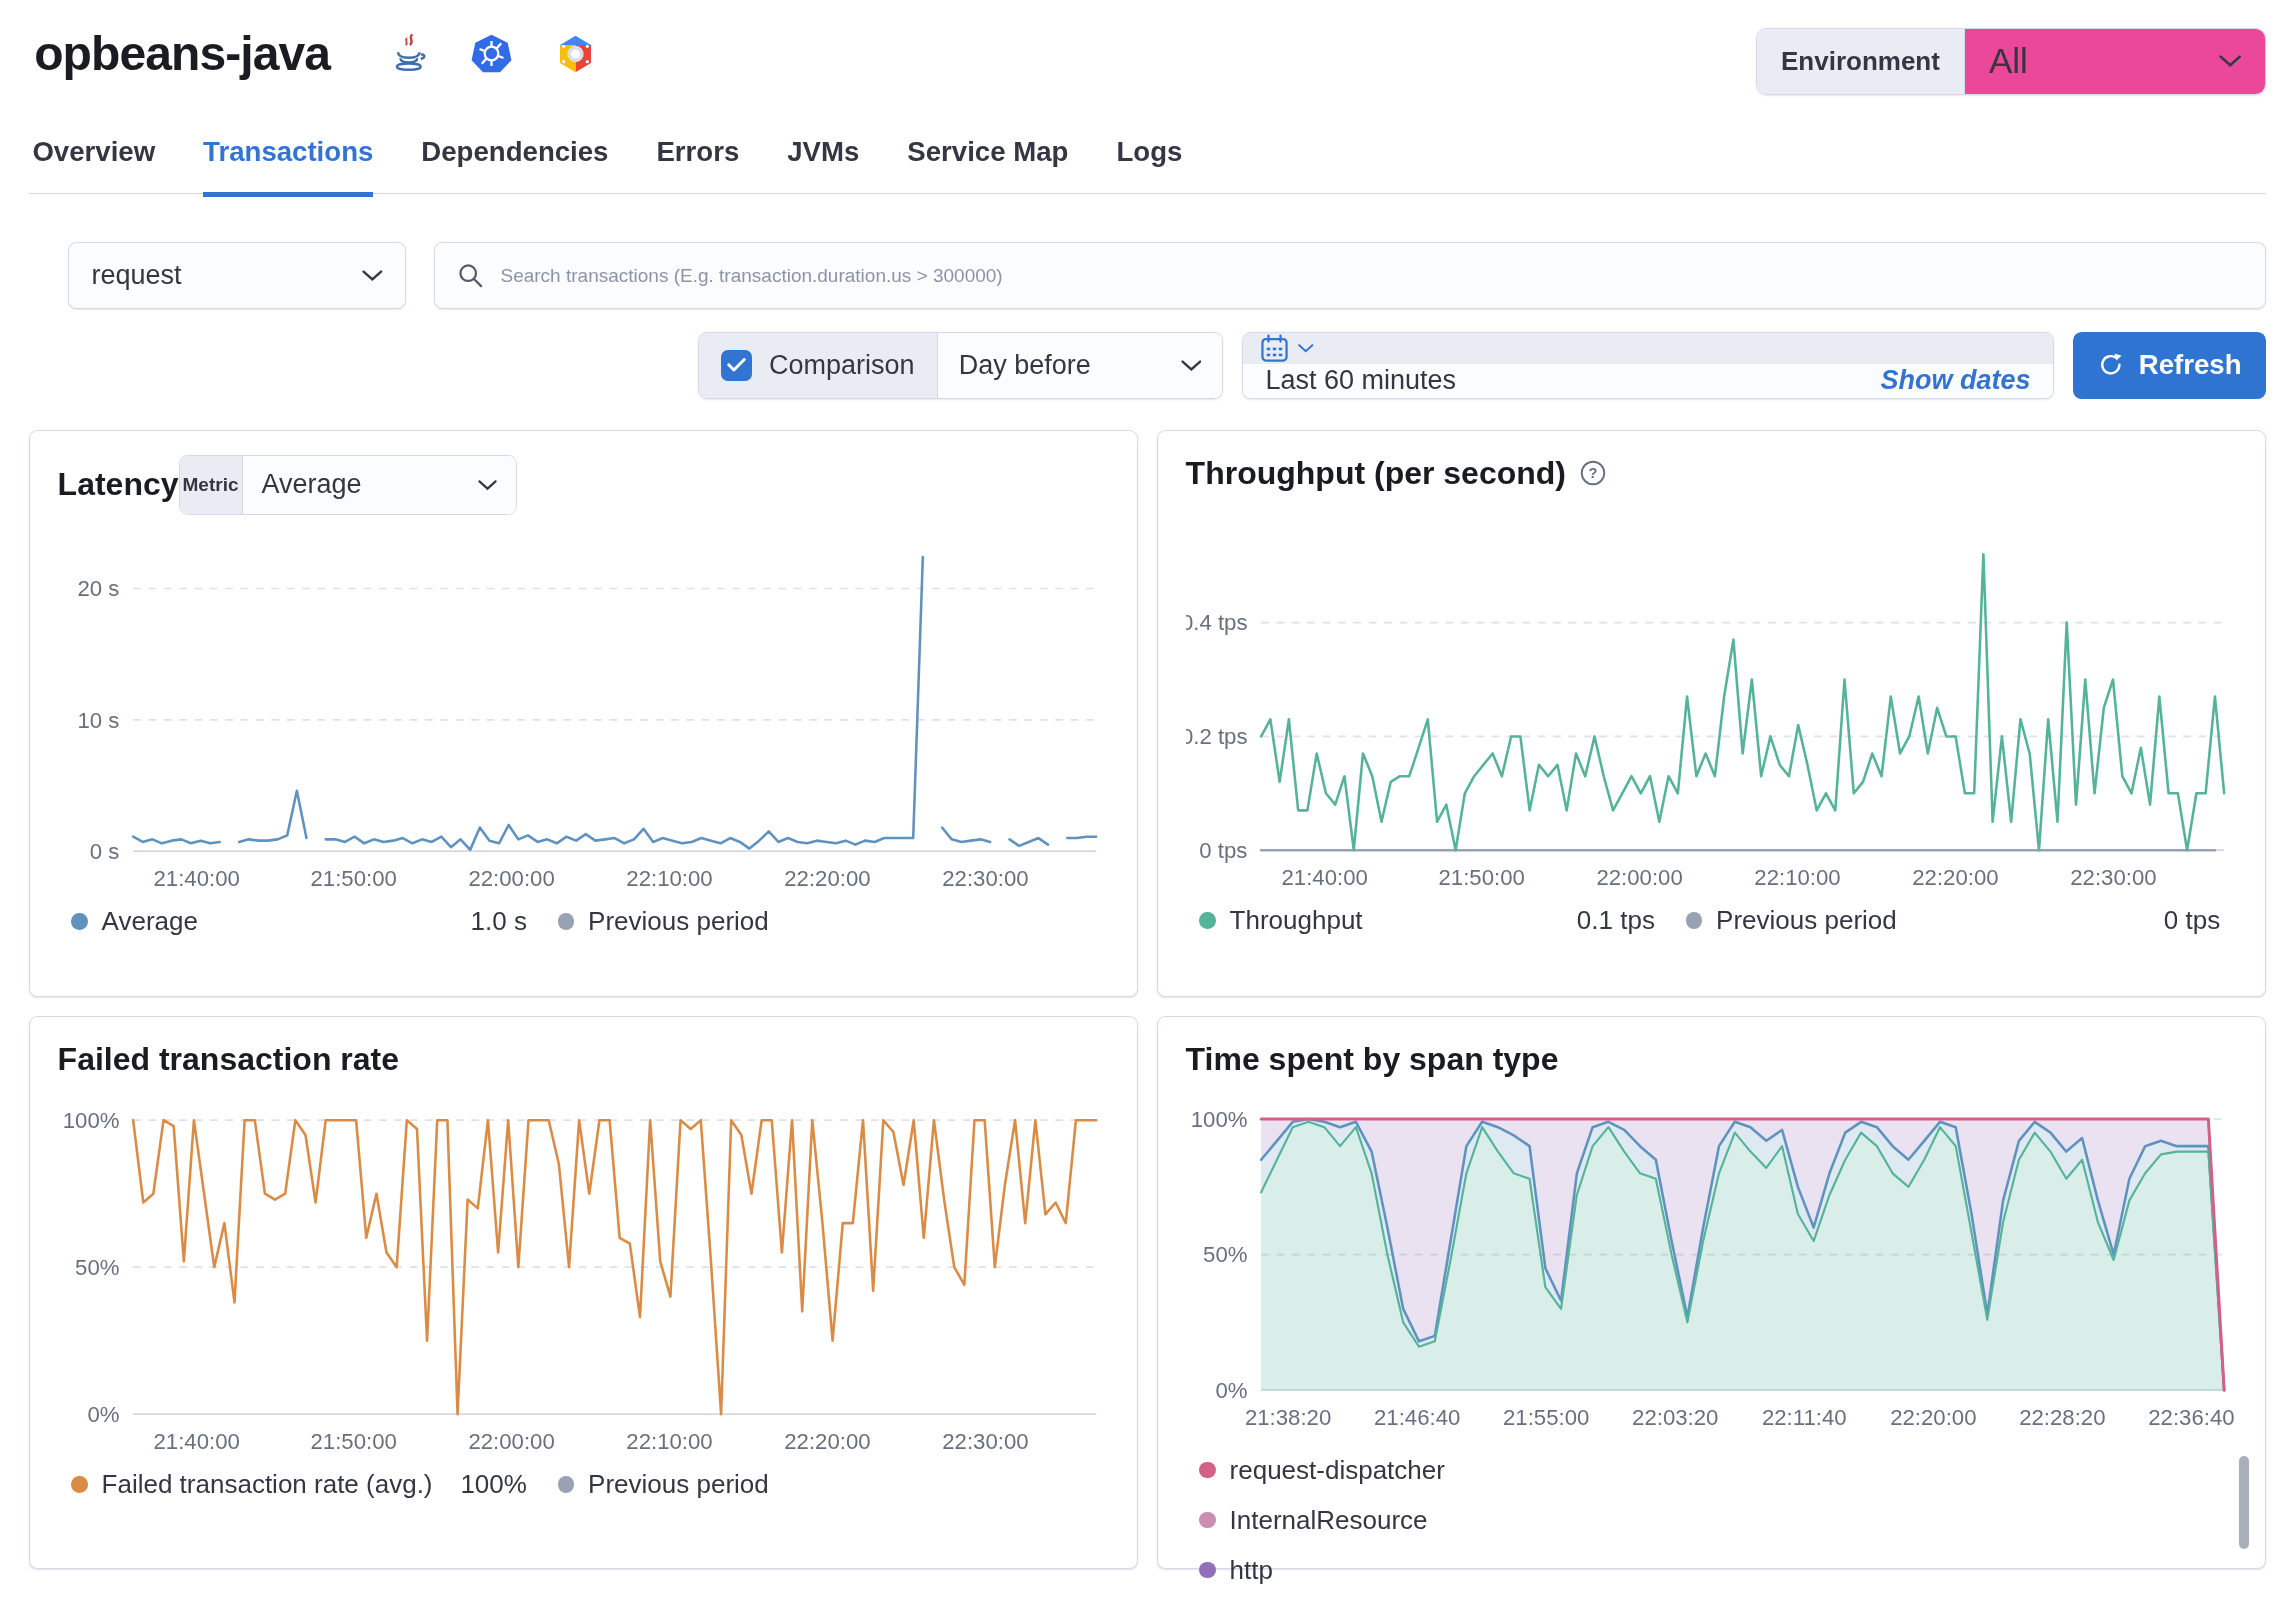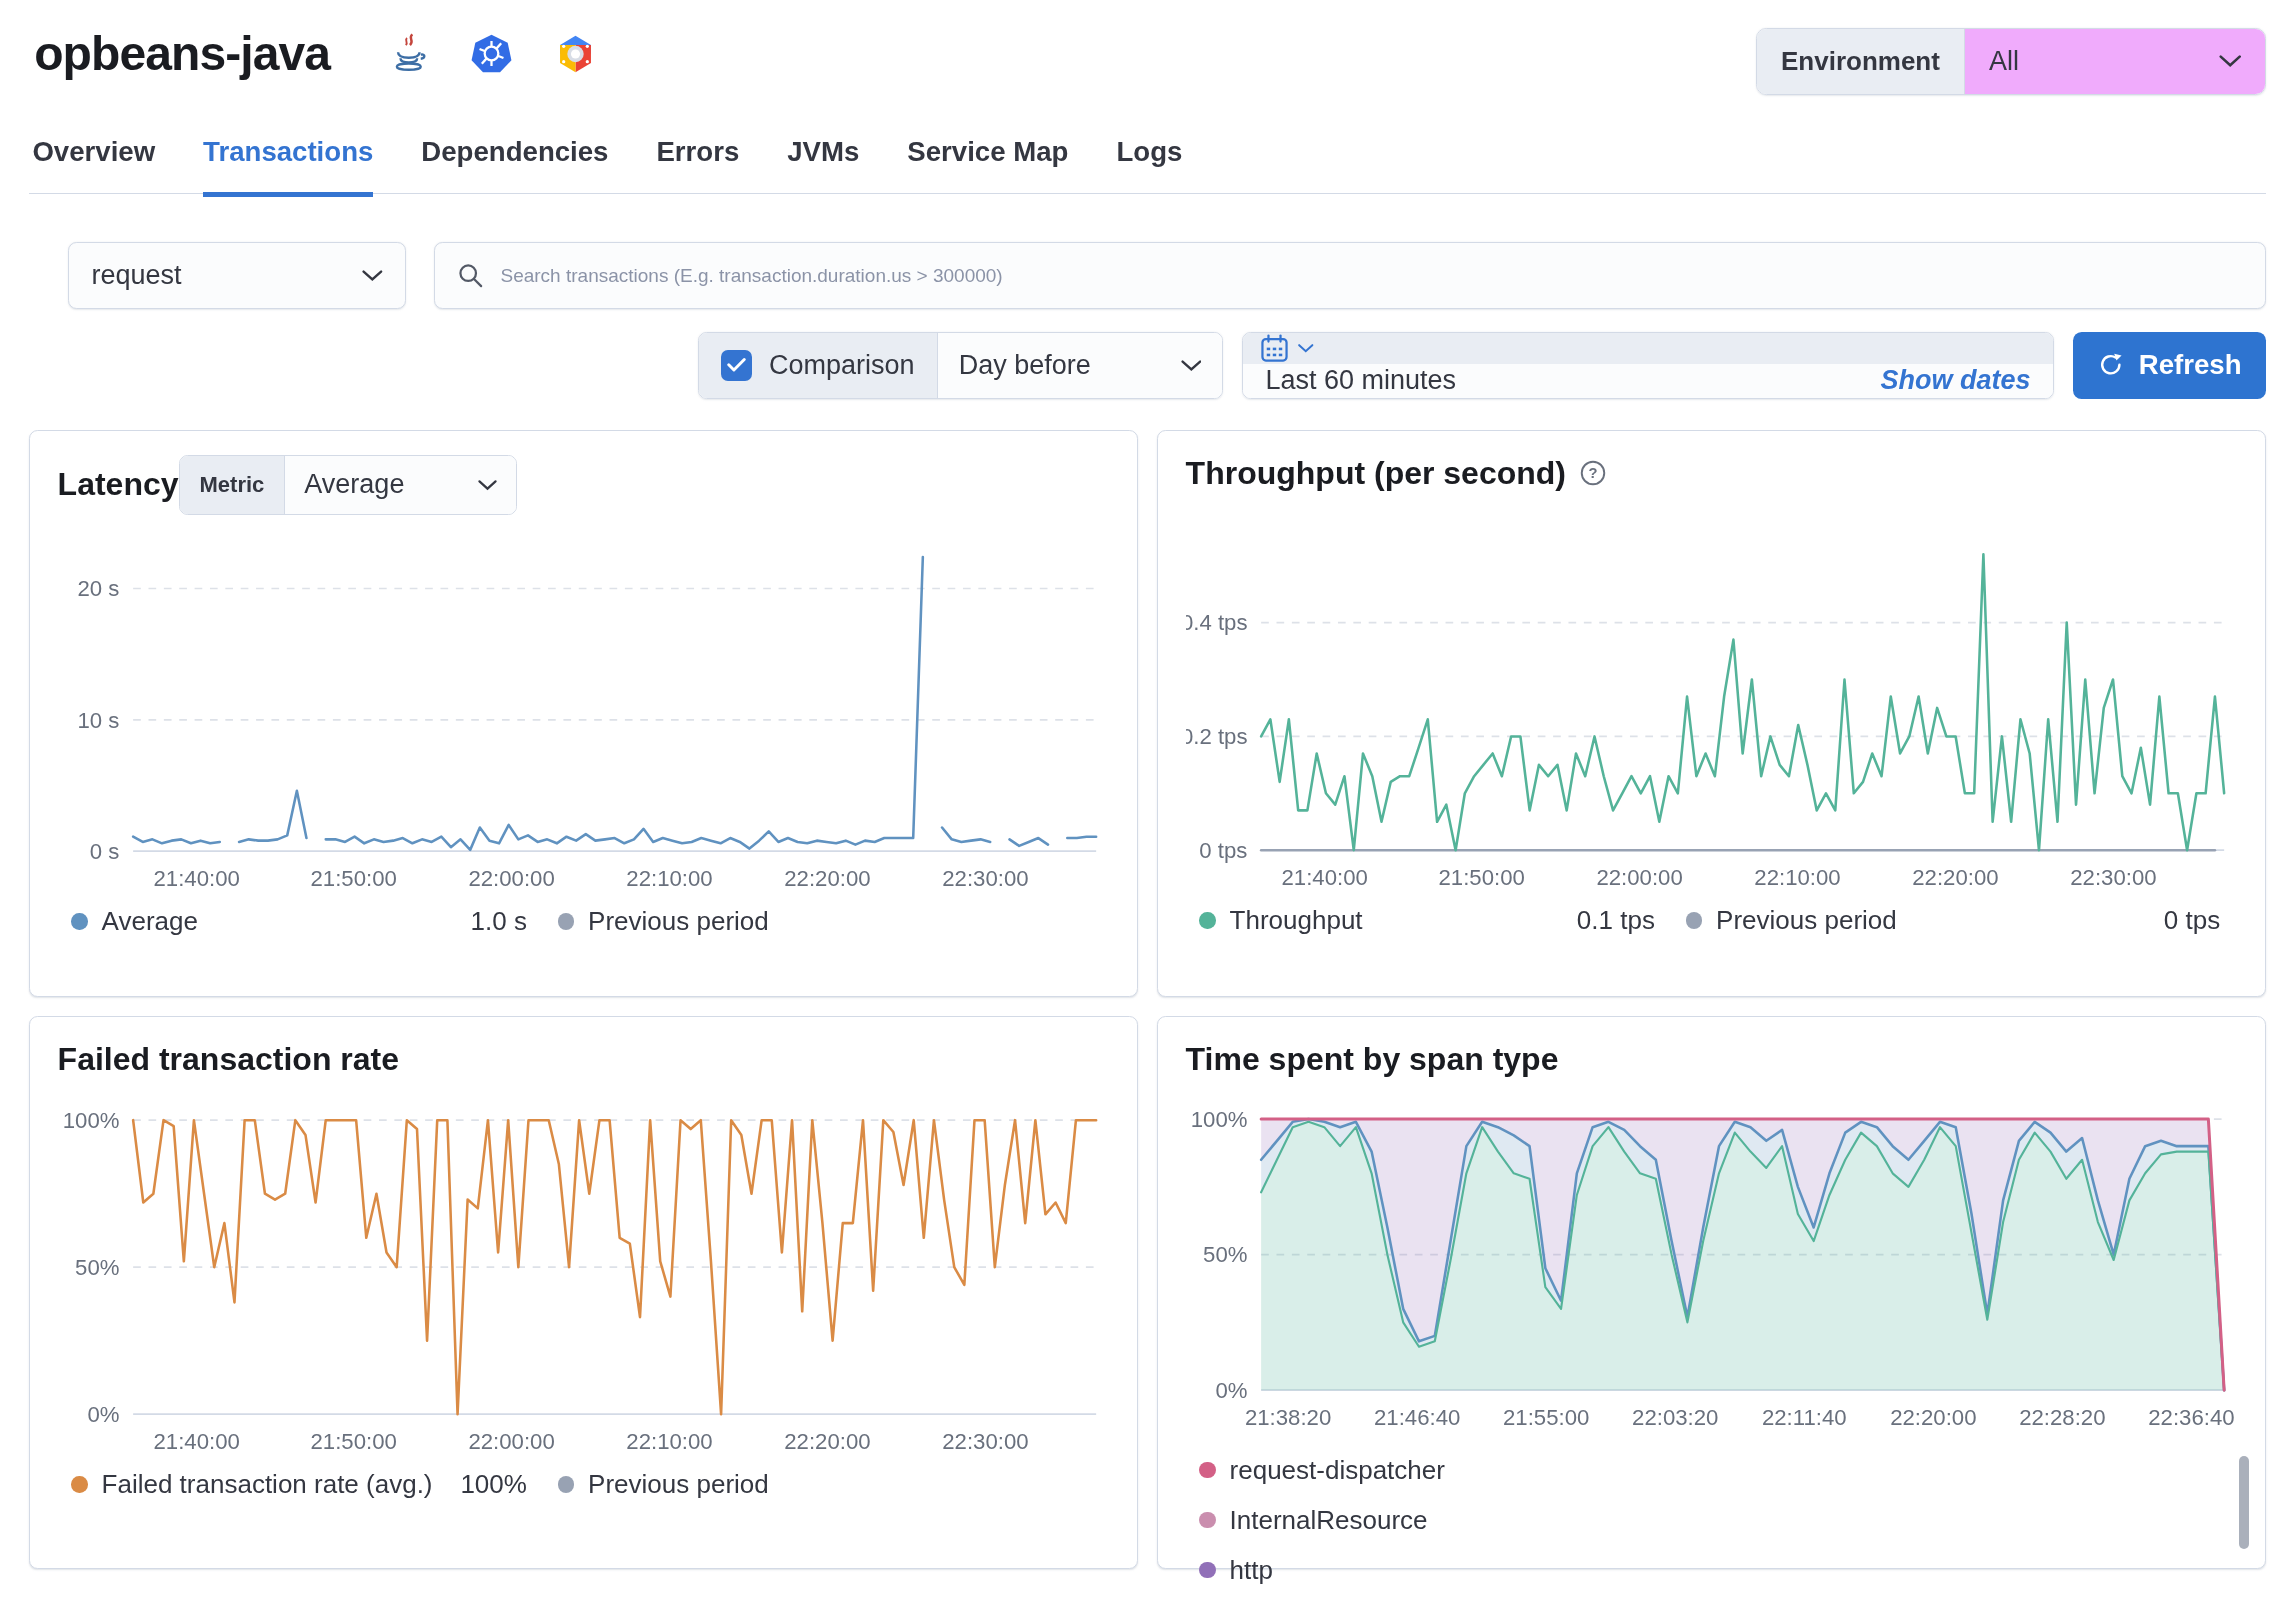--- a/index.html
+++ b/index.html
@@ -12,22 +12,22 @@
   .title-group { display: flex; align-items: center; gap: 34px; }
   h1.page-title { font-size: 48px; font-weight: 700; color: #1a1c21; letter-spacing: -0.9px; }
   .agent-icons { display: flex; align-items: center; gap: 41px; margin-left: 26px; }
   .agent-icons svg { display: block; }
 
   .env-control { display: flex; align-items: stretch; height: 67px; width: 510px;
     border: 0.9px solid #d3dae6; border-radius: 10.3px; overflow: hidden; margin-top: 1.7px;
     box-shadow: 0 0.9px 1.7px rgba(152,162,179,.25); }
   .env-label { background: #e9edf3; display: flex; align-items: center; padding: 0 24px;
     font-weight: 600; font-size: 26px; color: #343741; border-right: 0.9px solid #d3dae6; }
-  .env-value { background: #f0abfc; flex: 1; display: flex; align-items: center; padding: 0 24px;
-    font-size: 27px; color: #343741; }
+  .env-value { background: #ec4899; flex: 1; display: flex; align-items: center; padding: 0 24px;
+    font-size: 35px; color: #343741; }
   .env-value .chev { margin-left: auto; }
 
   
   .tabs { display: flex; gap: 48px; padding: 41px 3.4px 0 3.4px; border-bottom: 1.7px solid #d3dae6; }
   .tab { font-size: 27.6px; font-weight: 600; color: #343741; padding-bottom: 24px; cursor: pointer; }
   .tab.active { color: #3474d1; border-bottom: 5.2px solid #3474d1; margin-bottom: -3.4px; }
 
   
   .filter-row { display: flex; gap: 28px; margin-top: 48px; padding-left: 39px; }
   .select-box { width: 338px; height: 67px; background: #fbfcfd; border: 0.9px solid #d3dae6;
@@ -69,22 +69,22 @@
   
   .panel-grid { display: grid; grid-template-columns: 1fr 1fr; gap: 19px; margin-top: 31px; }
   .panel { background: #fff; border: 0.9px solid #d3dae6; border-radius: 8.6px; padding: 24px 27.6px 15.5px 27.6px;
     box-shadow: 0 1.7px 1.7px -0.9px rgba(152,162,179,.3); }
   .panel-r1 { height: 567px; }
   .panel-r2 { height: 553px; }
   .panel-header { display: flex; align-items: center; }
   .panel-title { font-size: 32px; font-weight: 700; color: #1a1c21; display: flex; align-items: center; gap: 13.8px; }
   .metric-control { display: flex; align-items: stretch; height: 60px; width: 338px;
     border: 0.9px solid #d3dae6; border-radius: 8.6px; overflow: hidden; }
-  .metric-label { background: #e9edf3; display: flex; align-items: center; padding: 0 20px;
-    font-weight: 600; font-size: 22px; border-right: 0.9px solid #d3dae6; }
+  .metric-label { background: #e9edf3; display: flex; align-items: center; padding: 0 3px;
+    font-weight: 600; font-size: 19px; border-right: 0.9px solid #d3dae6; }
   .metric-value { background: #fbfcfd; flex: 1; display: flex; align-items: center; padding: 0 19px; font-size: 27px; }
   .metric-value .chev { margin-left: auto; }
 
   .chart-svg { width: 100%; display: block; margin-top: 12px; }
   svg text.tick { font-family: "Liberation Sans", "DejaVu Sans", sans-serif; font-size: 26px; fill: #69707d; }
 
   
   .legend { display: flex; align-items: center; margin-top: 10.3px; padding: 0 13.8px; }
   .legend-col { display: flex; align-items: center; gap: 13.8px; }
   .legend-col.c1 { width: 47.5%; padding-right: 31px; }

